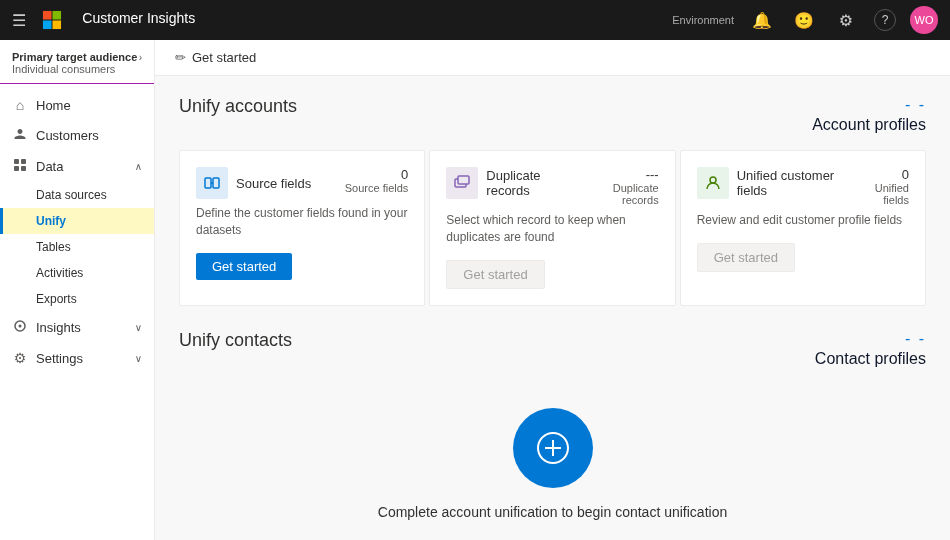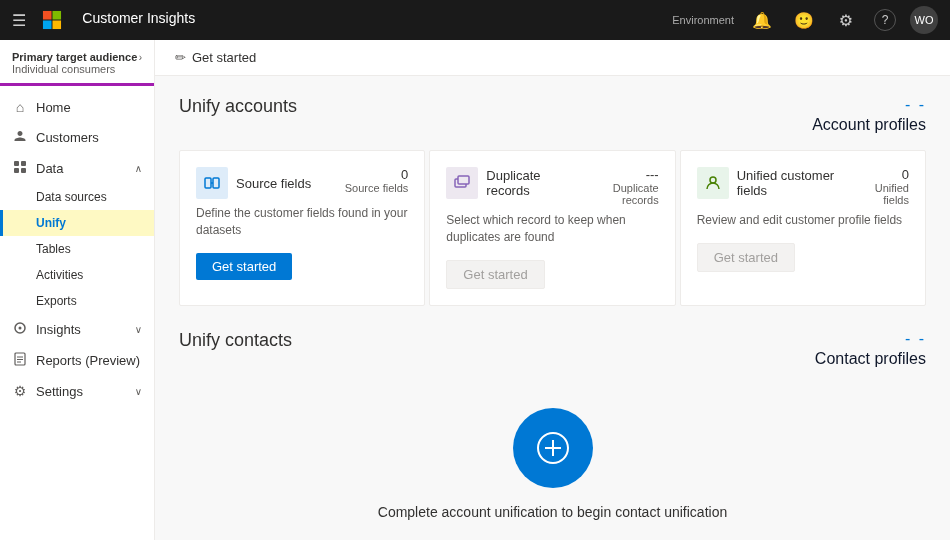--- a/index.html
+++ b/index.html
@@ -14,38 +14,38 @@
       padding: 0 12px;
       gap: 12px;
       flex-shrink: 0;
     }
     .topbar-logo { display: flex; align-items: flex-start; gap: 20px; }
     .ms-logo { width: 20px; height: 20px; }
     .topbar-title { color: #fff; font-size: 14px; font-weight: 400; }
     .topbar-spacer { flex: 1; }
     .topbar-icons { display: flex; align-items: center; gap: 14px; }
     .topbar-icon { width: 28px; height: 28px; display: flex; align-items: center; justify-content: center; cursor: pointer; color: #ccc; font-size: 16px; border-radius: 50%; }
-    .topbar-avatar { width: 28px; height: 28px; border-radius: 50%; background: #404040; color: white; display: flex; align-items: center; justify-content: center; font-size: 11px; cursor: pointer; }
+    .topbar-avatar { width: 28px; height: 28px; border-radius: 50%; background: #ec4899; color: white; display: flex; align-items: center; justify-content: center; font-size: 11px; cursor: pointer; }
 
     
     .main-layout { display: flex; flex: 1; overflow: hidden; }
 
     
     .sidebar {
       width: 155px;
       background: #fff;
       border-right: 1px solid #edebe9;
       display: flex;
       flex-direction: column;
       overflow-y: auto;
       flex-shrink: 0;
     }
     .sidebar-header {
       padding: 10px 12px 8px;
-      border-bottom: 3px solid #a21caf;
+      border-bottom: 1px solid #a21caf;
     }
     .sidebar-audience-label { font-size: 11px; font-weight: 600; color: #323130; }
     .sidebar-audience-sub { font-size: 11px; color: #605e5c; }
     .sidebar-chevron { color: #605e5c; font-size: 10px; float: right; margin-top: 2px; }
     .sidebar-header-row { display: flex; align-items: center; justify-content: space-between; }
 
     .sidebar-nav { padding: 6px 0; }
     .sidebar-item {
       display: flex;
       align-items: center;
@@ -251,31 +251,20 @@
         <span class="sidebar-item-icon">
           <svg width="14" height="14" viewBox="0 0 14 14" fill="none">
             <circle cx="7" cy="7" r="5" stroke="#605e5c" stroke-width="1.5" fill="none"></circle>
             <circle cx="7" cy="7" r="1.5" fill="#605e5c"></circle>
           </svg>
         </span>
         <span class="sidebar-item-label">Insights</span>
         <span class="sidebar-item-chevron">∨</span>
       </div>
       <div class="sidebar-item">
-        <span class="sidebar-item-icon">
-          <svg width="14" height="14" viewBox="0 0 14 14" fill="none">
-            <rect x="2" y="1" width="10" height="12" rx="1" stroke="#605e5c" stroke-width="1.2" fill="none"></rect>
-            <line x1="4" y1="5" x2="10" y2="5" stroke="#605e5c" stroke-width="1"></line>
-            <line x1="4" y1="7.5" x2="10" y2="7.5" stroke="#605e5c" stroke-width="1"></line>
-            <line x1="4" y1="10" x2="8" y2="10" stroke="#605e5c" stroke-width="1"></line>
-          </svg>
-        </span>
-        <span class="sidebar-item-label">Reports (Preview)</span>
-      </div>
-      <div class="sidebar-item">
         <span class="sidebar-item-icon">⚙</span>
         <span class="sidebar-item-label">Settings</span>
         <span class="sidebar-item-chevron">∨</span>
       </div>
     </nav>
   </div>
 
   <div class="content">
     <div class="content-header">
       <span class="content-header-icon">✏</span>

